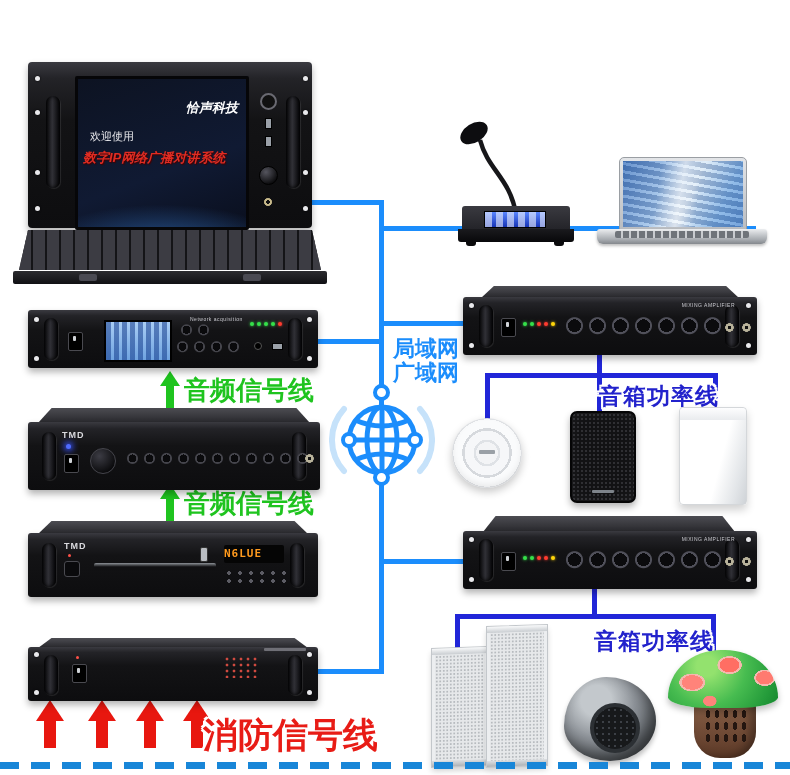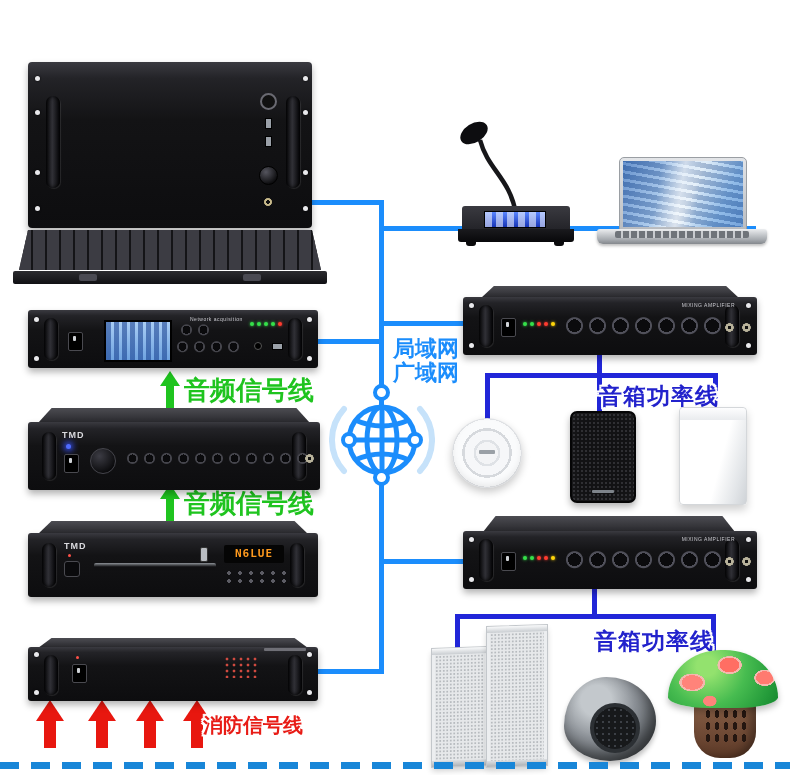--- a/index.html
+++ b/index.html
@@ -10,21 +10,21 @@
   .net{position:absolute;background:#1b8dfc;}
   .pwr{position:absolute;background:#2126d8;}
   .node{position:absolute;width:9px;height:9px;border:4px solid #1b8dfc;background:#fff;border-radius:50%;}
   
   .ow{text-shadow:-2px -2px 0 #fff,2px -2px 0 #fff,-2px 2px 0 #fff,2px 2px 0 #fff,0 -2px 0 #fff,0 2px 0 #fff,-2px 0 0 #fff,2px 0 0 #fff;}
   .title{position:absolute;left:393px;top:6px;font-size:40px;line-height:47px;font-weight:900;
          color:#2629e2;letter-spacing:1px;white-space:nowrap;}
   .lanlabel{position:absolute;left:393px;top:337px;font-size:22px;line-height:24px;font-weight:900;color:#1b8dfc;}
   .audiolabel{position:absolute;font-size:26px;font-weight:900;color:#1fc41f;white-space:nowrap;}
   .pwrlabel{position:absolute;font-size:23px;font-weight:900;color:#2222cc;letter-spacing:1px;white-space:nowrap;}
-  .firelabel{position:absolute;left:203px;top:712px;font-size:20px;font-weight:900;color:#e81c16;white-space:nowrap;}
+  .firelabel{position:absolute;left:203px;top:712px;font-size:35px;font-weight:900;color:#e81c16;white-space:nowrap;}
   
   .g-arr{position:absolute;width:20px;height:37px;}
   .g-arr::before{content:"";position:absolute;left:0;top:0;border-left:10px solid transparent;border-right:10px solid transparent;border-bottom:15px solid #1fc41f;}
   .g-arr::after{content:"";position:absolute;left:6px;top:14px;width:8px;height:23px;background:#1fc41f;}
   .r-arr{position:absolute;width:28px;height:50px;}
   .r-arr::before{content:"";position:absolute;left:0;top:0;border-left:14px solid transparent;border-right:14px solid transparent;border-bottom:21px solid #e8170f;}
   .r-arr::after{content:"";position:absolute;left:8px;top:20px;width:12px;height:28px;background:#e8170f;}
   
   .rack{position:absolute;background:linear-gradient(180deg,#3a3a40 0%,#232327 10%,#131315 35%,#0d0d0f 100%);
         border-radius:3px;box-shadow:0 4px 7px rgba(0,0,0,.30);}
@@ -123,20 +123,25 @@
     <div class="handle" style="left:31px;top:36px;height:92px;"></div>
     <div class="handle" style="left:271px;top:36px;height:92px;"></div>
     <div class="scr" style="left:20px;top:16px;"></div>
     <div class="scr" style="left:20px;top:50px;"></div>
     <div class="scr" style="left:20px;top:110px;"></div>
     <div class="scr" style="left:20px;top:146px;"></div>
     <div class="scr" style="left:288px;top:16px;"></div>
     <div class="scr" style="left:288px;top:50px;"></div>
     <div class="scr" style="left:288px;top:110px;"></div>
     <div class="scr" style="left:288px;top:146px;"></div>
+    <div class="pcscreen" style="left:60px;top:16px;width:168px;height:148px;">
+      <div class="abs" style="right:8px;top:20px;color:#fff;font-size:13px;font-weight:bold;font-style:italic;">恰声科技</div>
+      <div class="abs" style="left:12px;top:50px;color:#e8e8ec;font-size:11px;">欢迎使用</div>
+      <div class="abs" style="left:5px;top:70px;color:#e02c22;font-size:13px;font-weight:bold;font-style:italic;text-shadow:1px 1px 1px #400;">数字IP网络广播对讲系统</div>
+    </div>
 
     <div class="abs" style="left:245px;top:33px;width:13px;height:13px;border-radius:50%;border:2px solid #6a6a72;background:#111;"></div>
     <div class="usb" style="left:248px;top:60px;transform:rotate(90deg);"></div>
     <div class="usb" style="left:248px;top:78px;transform:rotate(90deg);"></div>
     <div class="abs" style="left:244px;top:106px;width:17px;height:17px;border-radius:50%;background:radial-gradient(circle at 35% 30%,#55555e,#0c0c0e 75%);border:1px solid #000;"></div>
     <div class="abs" style="left:249px;top:138px;width:8px;height:8px;border-radius:50%;background:radial-gradient(circle,#111 35%,#c7b98a 36% 70%,#222 71%);"></div>
 
     <div class="kbd" style="left:4px;top:170px;width:302px;height:40px;"></div>
     <div class="rail" style="left:-2px;top:211px;width:314px;height:13px;"></div>
     <div class="abs" style="left:64px;top:214px;width:18px;height:7px;background:#4a4a52;border-radius:2px;"></div>
@@ -204,21 +209,21 @@
   <div class="abs" style="left:28px;top:521px;width:290px;height:80px;">
     <div class="rtop" style="left:10px;top:0;width:270px;height:13px;"></div>
     <div class="rack" style="left:0;top:12px;width:290px;height:64px;"></div>
     <div class="handle" style="left:14px;top:22px;height:44px;"></div>
     <div class="handle" style="left:262px;top:22px;height:44px;"></div>
     <div class="abs" style="left:36px;top:20px;color:#dadade;font-size:9px;font-weight:bold;letter-spacing:1px;">TMD</div>
     <div class="abs" style="left:40px;top:33px;width:3px;height:3px;border-radius:50%;background:#ff5148;"></div>
     <div class="abs" style="left:36px;top:40px;width:14px;height:14px;border-radius:3px;background:#0a0a0c;border:1px solid #4a4a50;"></div>
     <div class="abs" style="left:66px;top:42px;width:122px;height:7px;background:linear-gradient(180deg,#8d9298,#101012 55%);border-radius:2px;"></div>
     <div class="abs" style="left:172px;top:26px;width:6px;height:13px;background:#b9bdc2;border:1px solid #333;border-radius:2px;"></div>
-    <div class="abs" style="left:196px;top:24px;width:60px;height:18px;background:#050505;border-radius:2px;text-align:center;line-height:18px;color:#ff9a1e;font-family:'DejaVu Sans Mono','Liberation Mono',monospace;font-weight:bold;font-size:11px;letter-spacing:1px;">N6LUE</div>
+    <div class="abs" style="left:196px;top:24px;width:60px;height:18px;background:#050505;border-radius:2px;line-height:18px;color:#ff9a1e;font-family:'DejaVu Sans Mono','Liberation Mono',monospace;font-weight:bold;font-size:11px;letter-spacing:1px;">N6LUE</div>
     <div class="abs" style="left:196px;top:48px;width:62px;height:16px;background-image:radial-gradient(circle 2px at 5px 4px,#5c5c64 95%,rgba(0,0,0,0)),radial-gradient(circle 2px at 5px 12px,#5c5c64 95%,rgba(0,0,0,0));background-size:11px 16px;"></div>
   </div>
 
   <div class="abs" style="left:28px;top:638px;width:290px;height:64px;">
     <div class="rtop" style="left:10px;top:0;width:270px;height:10px;"></div>
     <div class="rack" style="left:0;top:9px;width:290px;height:54px;"></div>
     <div class="scr" style="left:6px;top:14px;"></div>
     <div class="scr" style="left:6px;top:52px;"></div>
     <div class="scr" style="left:279px;top:14px;"></div>
     <div class="scr" style="left:279px;top:52px;"></div>

